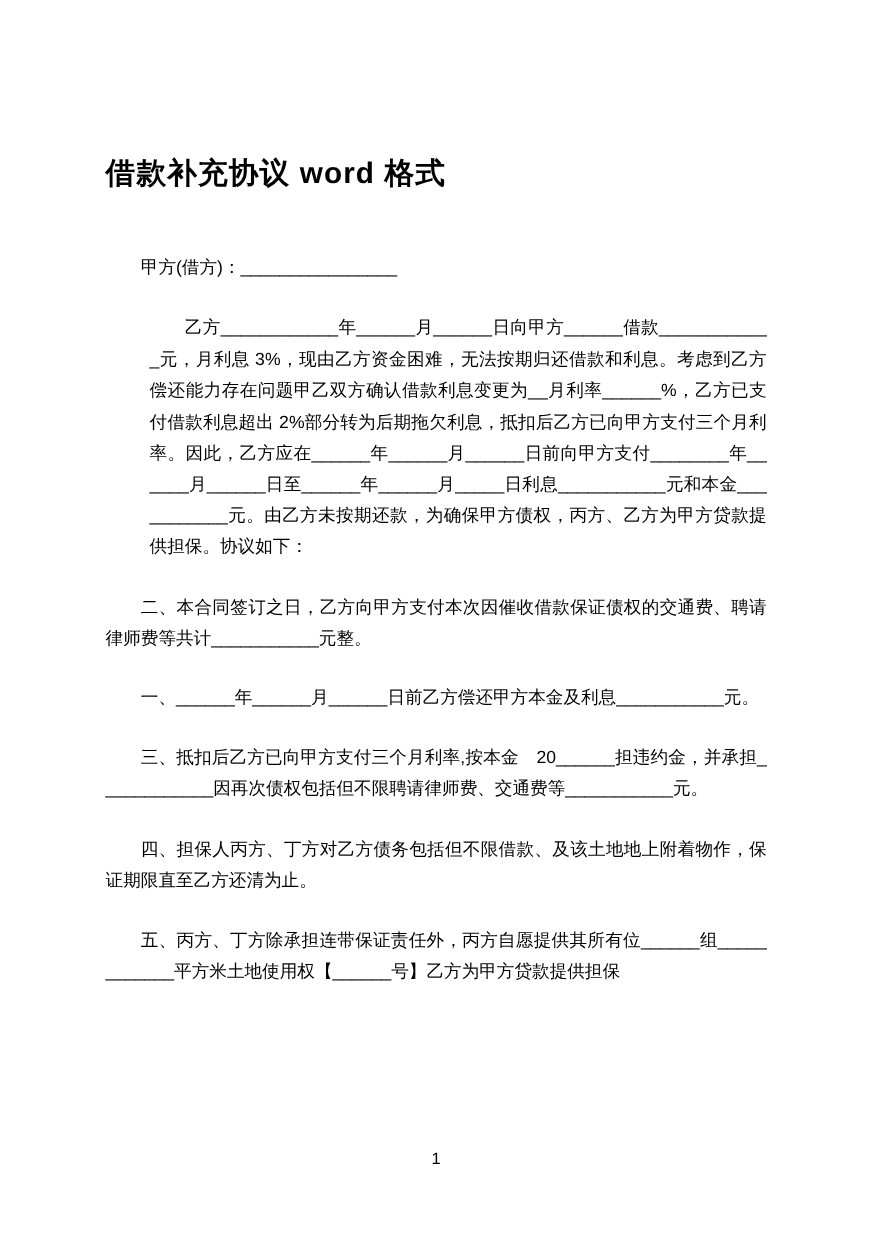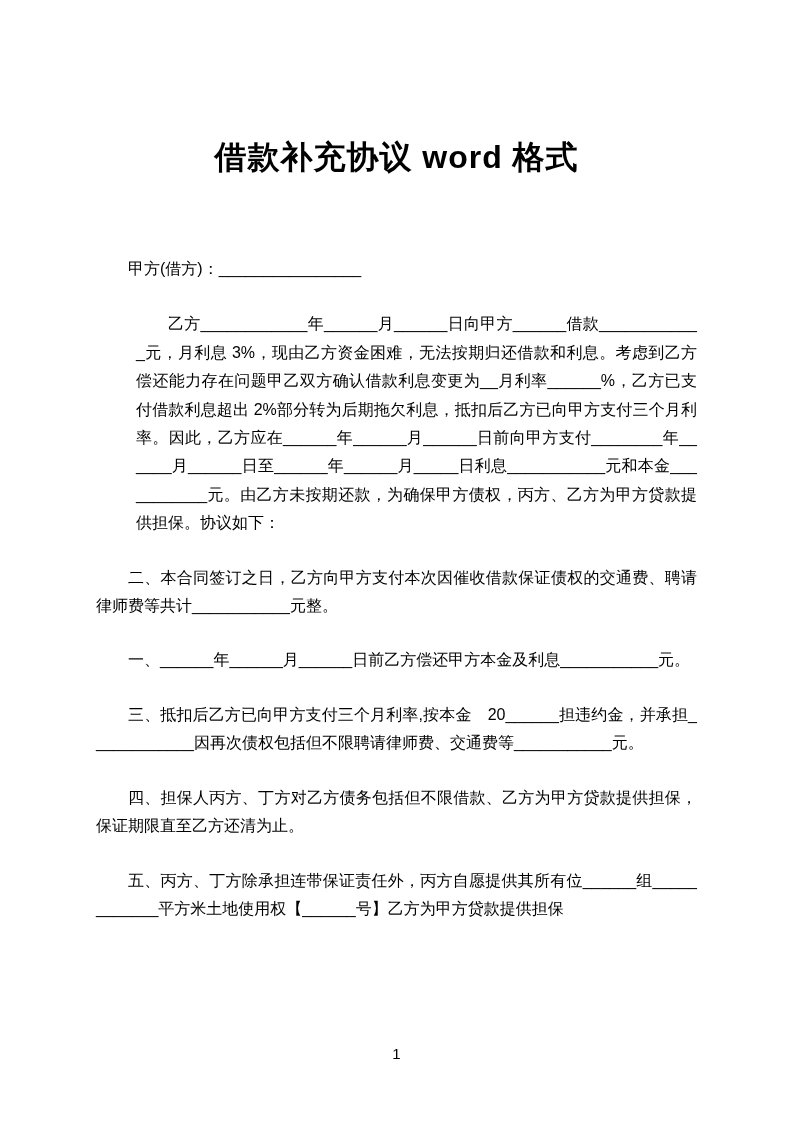--- a/index.html
+++ b/index.html
@@ -16,29 +16,28 @@
     font-family: "Liberation Sans", sans-serif;
     overflow: hidden;
   }
   .content {
     padding: 0 96px;
     font-size: 16px;
     line-height: 28.4px;
   }
   .doc-title {
     margin: 142px 0 0 0;
-    text-align: center;
-    font-size: 32px;
+    font-size: 27px;
     font-weight: bold;
     line-height: 30px;
     letter-spacing: 1px;
     word-break: break-all;
   }
   .parties {
-    margin-top: 83px;
+    margin-top: 58px;
   }
   .party-line {
     margin: 0 0 27px 0;
     text-indent: 2em;
     word-break: break-all;
   }
   .para {
     margin: 0;
     text-align: justify;
     text-indent: 2em;
@@ -71,19 +70,19 @@
 
     <div class="parties">
       <p class="party-line">甲方(借方)：________________</p>
     </div>
 
     <p class="para intro">乙方____________年______月______日向甲方______借款____________元，月利息 3%，现由乙方资金困难，无法按期归还借款和利息。考虑到乙方偿还能力存在问题甲乙双方确认借款利息变更为__月利率______%，乙方已支付借款利息超出 2%部分转为后期拖欠利息，抵扣后乙方已向甲方支付三个月利率。因此，乙方应在______年______月______日前向甲方支付________年______月______日至______年______月_____日利息___________元和本金___________元。由乙方未按期还款，为确保甲方债权，丙方、乙方为甲方贷款提供担保。协议如下：</p>
 
     <p class="para clause">二、本合同签订之日，乙方向甲方支付本次因催收借款保证债权的交通费、聘请律师费等共计___________元整。</p>
     <p class="para clause">一、______年______月______日前乙方偿还甲方本金及利息___________元。</p>
     <p class="para clause">三、抵扣后乙方已向甲方支付三个月利率,按本金　20______担违约金，并承担____________因再次债权包括但不限聘请律师费、交通费等___________元。</p>
-    <p class="para clause">四、担保人丙方、丁方对乙方债务包括但不限借款、乙方为甲方贷款提供担保，保证期限直至乙方还清为止。</p>
+    <p class="para clause">四、担保人丙方、丁方对乙方债务包括但不限借款、及该土地地上附着物作，保证期限直至乙方还清为止。</p>
     <p class="para clause">五、丙方、丁方除承担连带保证责任外，丙方自愿提供其所有位______组____________平方米土地使用权【______号】乙方为甲方贷款提供担保</p>
 
   </div>
 
   <div class="page-footer">1</div>
 </div>
 
 </body></html>

